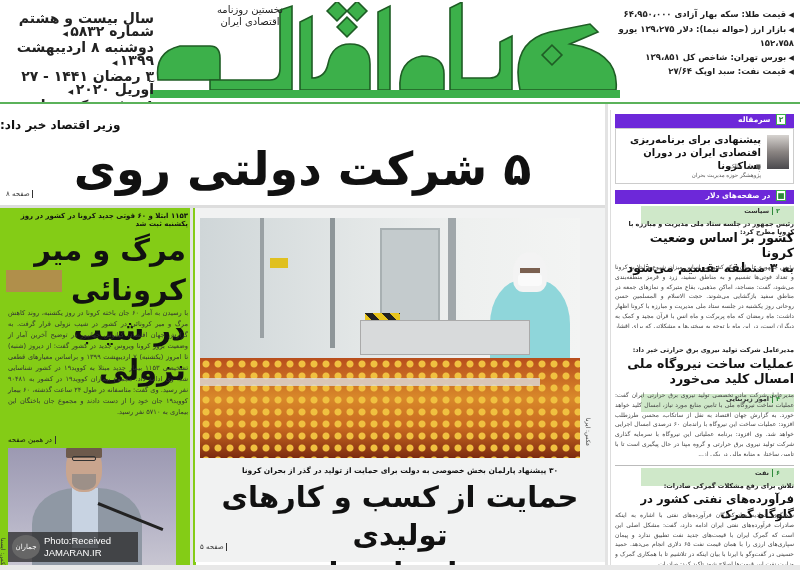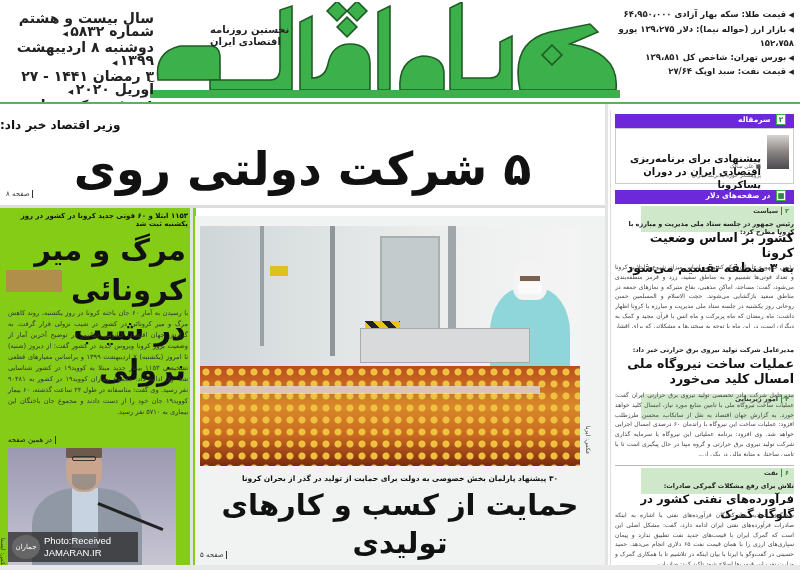--- a/index.html
+++ b/index.html
@@ -4,21 +4,21 @@
 <style>
   * { box-sizing: border-box; margin: 0; padding: 0; }
   html, body { width: 800px; height: 570px; overflow: hidden; background: #ffffff; }
   body { font-family: "DejaVu Sans", sans-serif; color: #111; position: relative; direction: rtl; }
 
   
   .masthead { position: absolute; left: 0; top: 0; width: 800px; height: 104px; background: #fff; }
   .masthead-rule { position: absolute; left: 0; right: 0; top: 102px; height: 2px; background: #5bb25a; }
   .logo { position: absolute; left: 150px; top: 2px; width: 470px; height: 96px; }
   .logo svg { width: 100%; height: 100%; }
-  .tagline { position: absolute; left: 210px; top: 24px; width: 80px; text-align: left; font-size: 10px; font-weight: bold; line-height: 12px; color: #222; }
+  .tagline { position: absolute; left: 210px; top: 4px; width: 80px; text-align: center; font-size: 10px; font-weight: normal; line-height: 12px; color: #222; }
   .pubinfo { position: absolute; left: 4px; top: 12px; width: 150px; font-size: 14px; font-weight: bold; line-height: 13px; color: #222; text-align: right; }
   .pubinfo div::after { content: " ◀"; font-size: 7px; }
   .market { position: absolute; right: 6px; top: 8px; width: 200px; font-size: 8.5px; font-weight: bold; line-height: 13.5px; color: #222; text-align: right; }
   .market div::before { content: "◀ "; font-size: 7px; }
 
   
   .lead { position: absolute; left: 0; top: 104px; width: 605px; height: 104px; background: #fff; }
   .lead-kicker { position: absolute; left: 0; right: 0; top: 14px; text-align: left; font-size: 12px; font-weight: bold; }
   .lead-title { position: absolute; left: 40px; right: 40px; top: 34px; text-align: center; font-size: 46px; font-weight: 900; font-family: "DejaVu Sans", sans-serif; letter-spacing: -1px; line-height: 62px; }
   .page-ref { position: absolute; font-size: 7px; color: #333; border-right: 1px solid #333; padding-right: 2px; }
@@ -41,21 +41,21 @@
   .man-shirt { position: absolute; left: 64px; top: 40px; width: 26px; height: 60px; background: #c8d3e2; }
   .mic { position: absolute; left: 90px; top: 54px; width: 70px; height: 3px; background: #222; transform: rotate(22deg); transform-origin: left; }
   .credit { position: absolute; left: 0; bottom: 4px; width: 130px; height: 30px; background: rgba(40,40,40,0.75); color: #fff; }
   .credit-logo { position: absolute; left: 4px; top: 3px; width: 28px; height: 24px; border-radius: 50%; background: #666; font-size: 7px; text-align: center; line-height: 24px; }
   .credit-text { position: absolute; left: 36px; top: 3px; font-size: 9.5px; line-height: 12px; direction: ltr; text-align: left; font-family: "Liberation Sans", sans-serif; }
   .side-credit { position: absolute; left: 0; top: 330px; font-size: 6px; writing-mode: vertical-rl; color: #333; }
 
   .vsep { position: absolute; width: 3px; background: #e3e3e3; }
 
   
-  .center { position: absolute; left: 195px; top: 208px; width: 410px; height: 354px; background: #f1f2f2; margin-top: 8px; }
+  .center { position: absolute; left: 195px; top: 208px; width: 410px; height: 354px; background: #f1f2f2; }
   .center-photo { position: absolute; left: 5px; top: 10px; width: 380px; height: 240px; overflow: hidden; background: #e6e9ea; }
   .lab-bg { position: absolute; inset: 0; background: linear-gradient(90deg,#cfd6d8 0%,#e2e6e6 40%,#eef0ef 70%,#f3f4f3 100%); }
   .lab-frame1 { position: absolute; left: 60px; top: 0; width: 4px; height: 120px; background: #9aa1a4; }
   .lab-frame2 { position: absolute; left: 130px; top: 0; width: 5px; height: 130px; background: #8e9699; }
   .lab-frame3 { position: absolute; left: 180px; top: 10px; width: 60px; height: 110px; background: #c4cbcd; border: 2px solid #a8b0b2; }
   .lab-frame4 { position: absolute; left: 248px; top: 0; width: 8px; height: 110px; background: #a0a7aa; }
   .yellow-part { position: absolute; left: 70px; top: 40px; width: 18px; height: 10px; background: #e0c020; }
   .hazard { position: absolute; left: 165px; top: 95px; width: 35px; height: 9px; background: repeating-linear-gradient(45deg,#e8c41c 0 6px,#222 6px 12px); }
   .worker-body { position: absolute; left: 290px; top: 62px; width: 80px; height: 110px; background: #8fd6da; border-radius: 40% 40% 0 0; }
   .worker-head { position: absolute; left: 313px; top: 34px; width: 34px; height: 40px; background: #f3f3f3; border-radius: 50% 50% 30% 30%; }
@@ -71,24 +71,24 @@
   .center-kicker { position: absolute; left: 10px; right: 10px; top: 258px; text-align: center; font-size: 7.5px; font-weight: bold; }
   .center-title { position: absolute; left: 10px; right: 10px; top: 270px; text-align: center; font-size: 29px; font-weight: 900; line-height: 38px; }
   .center .page-ref { left: 5px; top: 335px; }
 
   
   .rightcol { position: absolute; left: 610px; top: 110px; width: 190px; height: 460px; background: #fff; border-left: 1px solid #ddd; }
   .sec-bar { position: absolute; left: 4px; right: 6px; height: 14px; background: #6d28d9; color: #fff; font-size: 7.5px; font-weight: bold; line-height: 11px; padding-right: 8px; }
   .sec-num { display: inline-block; width: 10px; text-align: center; background: #fff; color: #2e8a3a; margin-left: 3px; border: 1px solid #3cb04a; height: 11px; line-height: 9px; }
   .editorial { position: absolute; left: 4px; right: 6px; top: 18px; height: 56px; border: 1px solid #ccc; background: #fff; }
   .ed-photo { position: absolute; right: 4px; top: 6px; width: 22px; height: 34px; background: linear-gradient(180deg,#d6d3d0 0%,#8a8482 50%,#4b4a4e 100%); }
-  .ed-title { position: absolute; right: 32px; left: 4px; top: 4px; font-size: 10px; font-weight: 900; line-height: 13px; text-align: right; margin-top: 19px; }
+  .ed-title { position: absolute; right: 32px; left: 4px; top: 4px; font-size: 10px; font-weight: 900; line-height: 13px; text-align: right; }
   .ed-author { position: absolute; right: 32px; top: 34px; font-size: 5.5px; color: #555; }
   .ed-role { position: absolute; right: 32px; top: 43px; font-size: 5.5px; color: #555; }
-  .sub-bar { position: absolute; left: 30px; right: 6px; height: 26px; background: #cfe8c9; font-size: 6.5px; font-weight: bold; line-height: 10px; padding-right: 5px; color: #333; }
+  .sub-bar { position: absolute; left: 30px; right: 6px; height: 18px; background: #cfe8c9; font-size: 6.5px; font-weight: bold; line-height: 10px; padding-right: 14px; color: #333; }
   .sub-bar .num { color: #2e8a3a; border-left: 1px solid #2e8a3a; padding-left: 3px; margin-left: 3px; }
   .r-kicker { position: absolute; left: 4px; right: 6px; font-size: 6.5px; font-weight: bold; text-align: right; color: #222; }
   .r-title { position: absolute; left: 4px; right: 6px; font-size: 12.5px; font-weight: 900; text-align: right; line-height: 15px; }
   .r-body { position: absolute; left: 4px; right: 6px; font-size: 6px; line-height: 9.8px; color: #444; text-align: justify; }
   .r-rule { position: absolute; left: 4px; right: 6px; height: 1px; background: #bbb; }
 </style>
 </head>
 <body>
 
 <header class="masthead">

